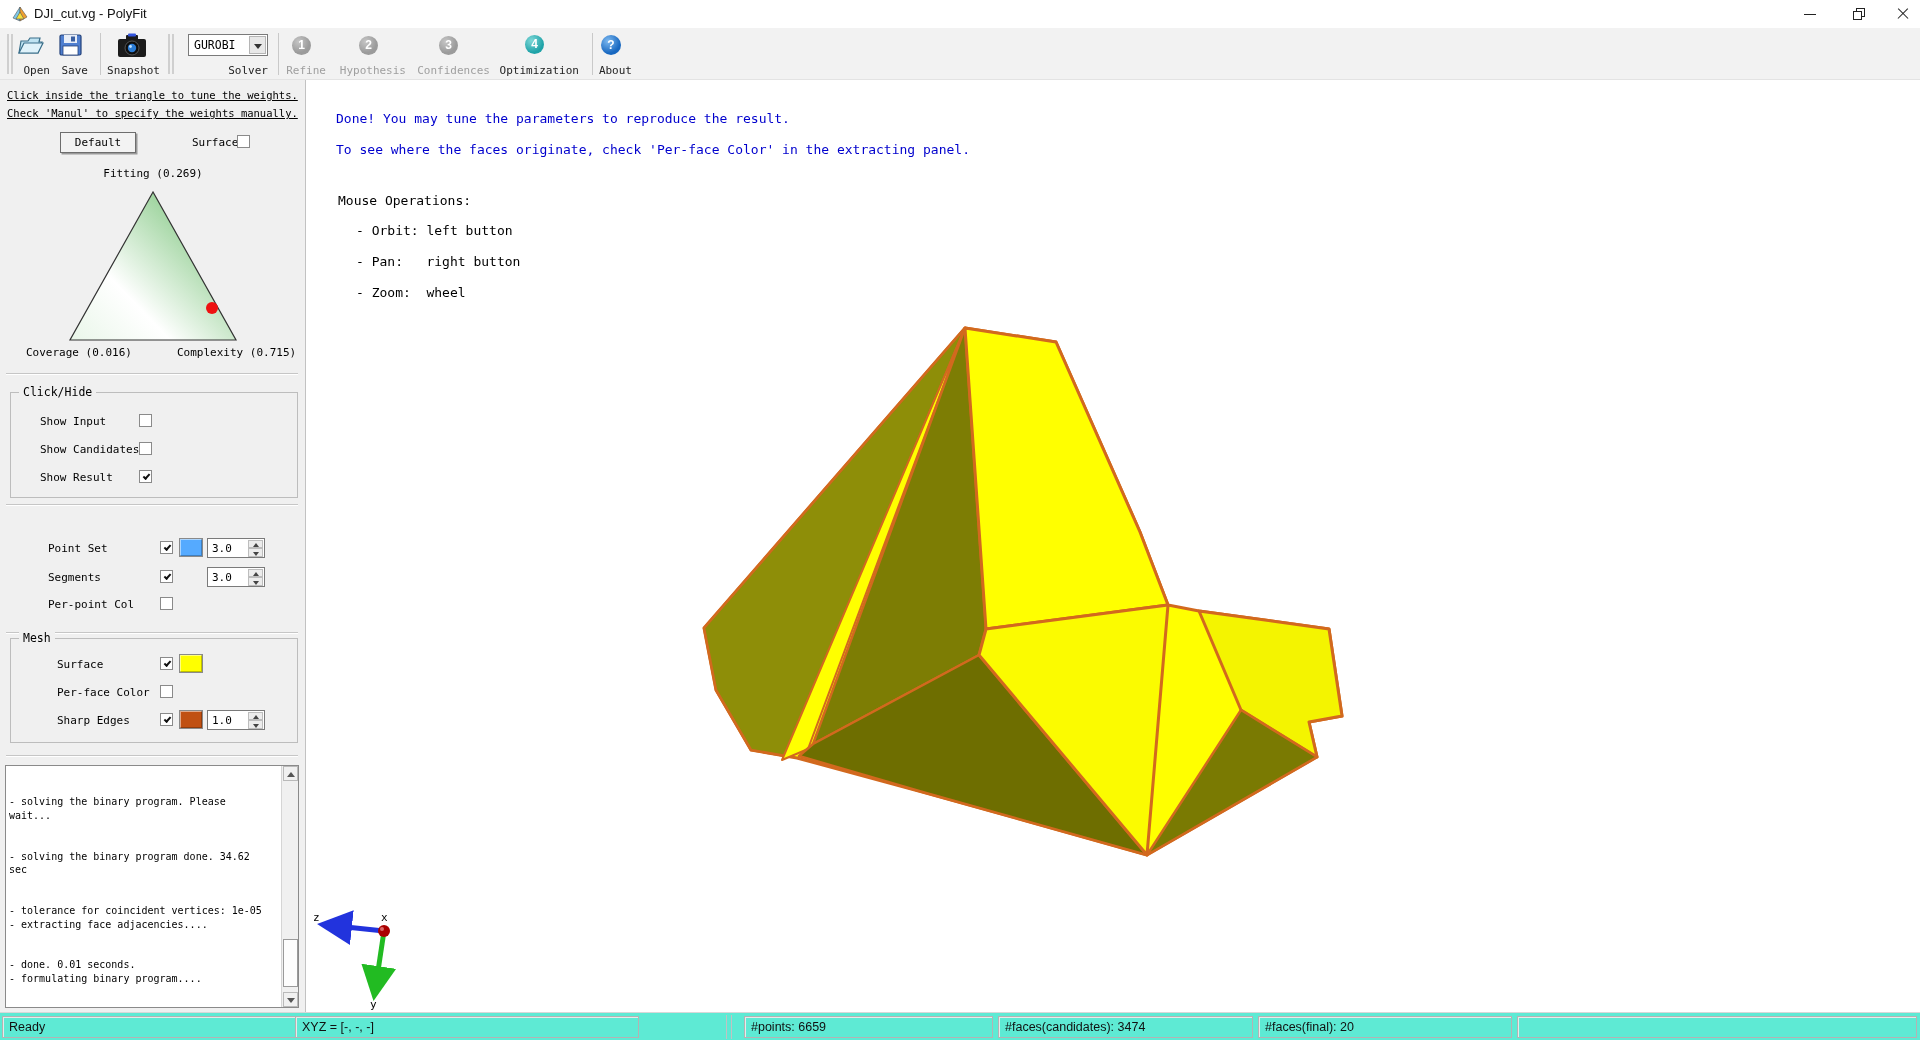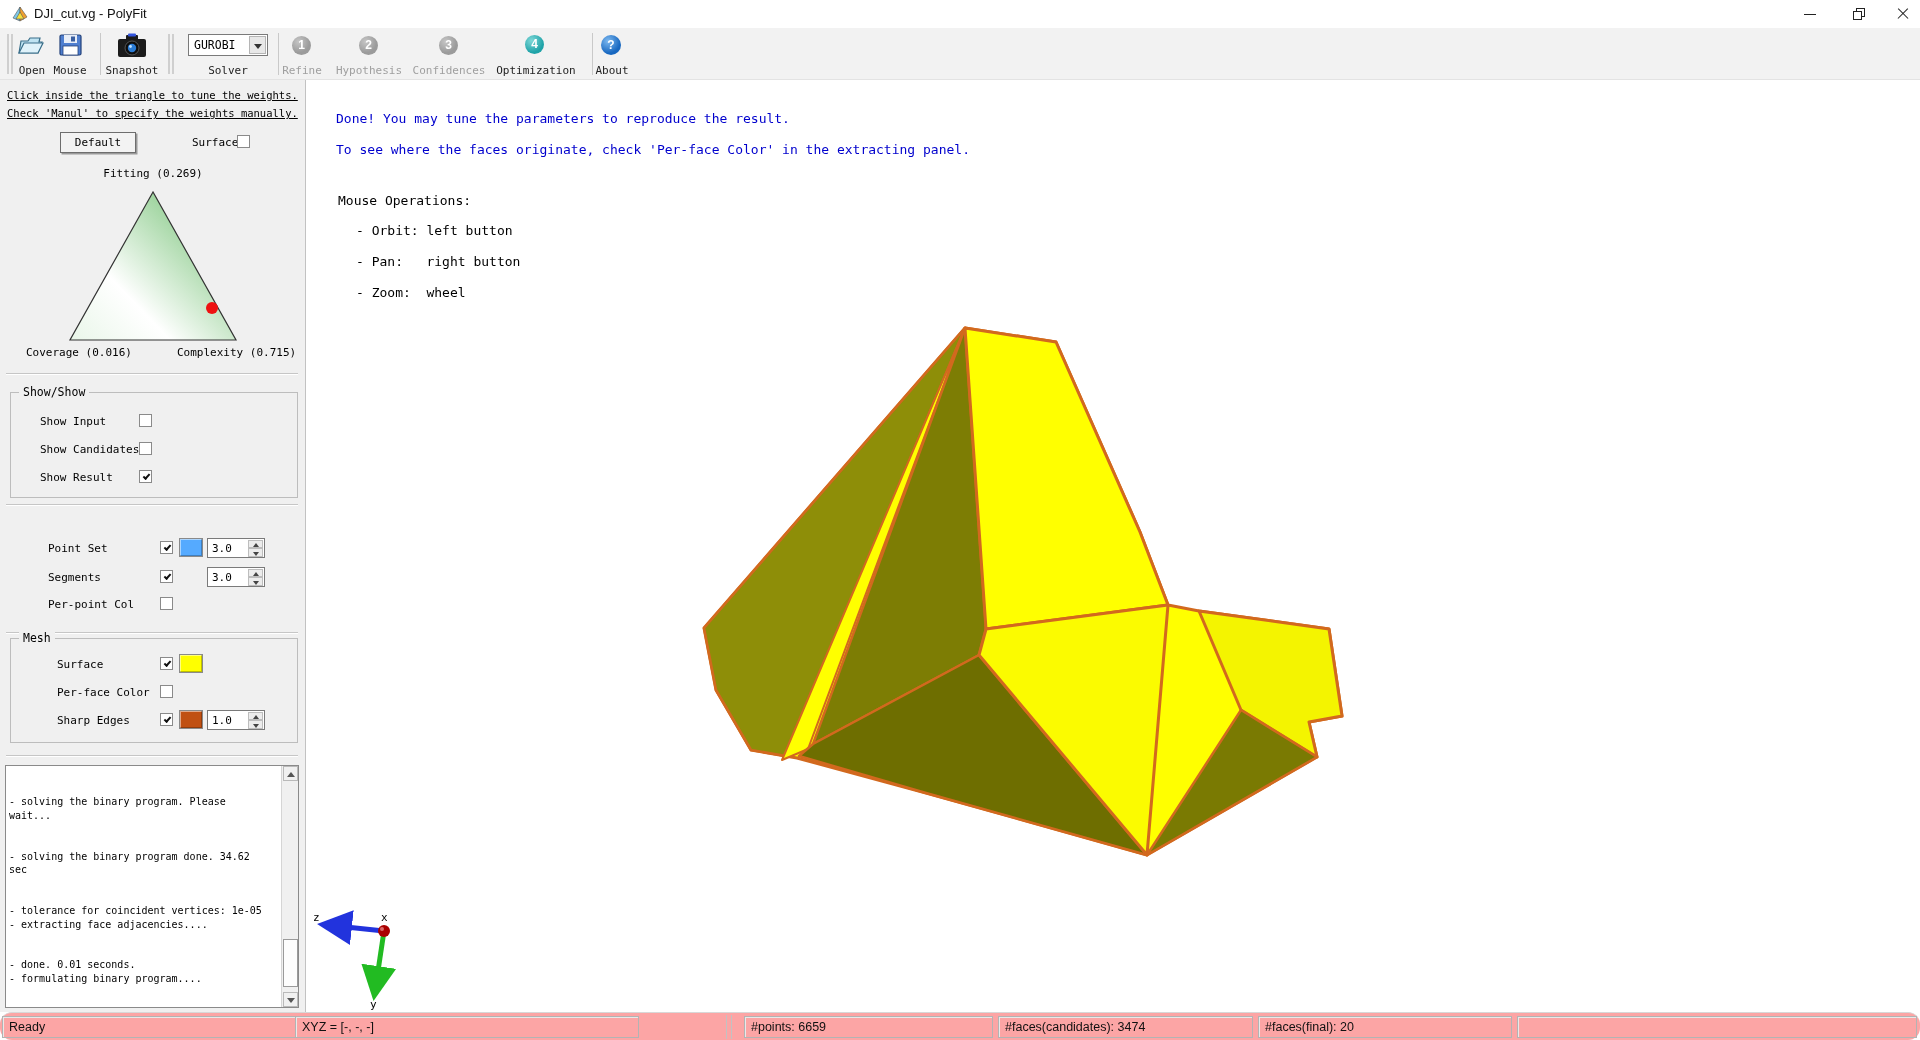--- a/index.html
+++ b/index.html
@@ -18,21 +18,21 @@
   .rest-front{ position:absolute; left:15px; top:11px; width:9px; height:9px; border:1px solid #222; background:#fff; }
   .x1,.x2 { position:absolute; left:10px; top:13px; width:14px; height:1.4px; background:#222; }
   .x1 { transform:rotate(45deg);} .x2 { transform:rotate(-45deg);}
 
   
   #toolbar { position:absolute; left:0; top:28px; width:1920px; height:52px; background:#f2f2f2;
              border-bottom:1px solid #e3e3e3; }
   .grip { position:absolute; top:6px; height:40px; width:6px;
           border-left:2px solid #cfcfcf; border-right:2px solid #cfcfcf; }
   .tsep { position:absolute; top:5px; height:42px; width:1px; background:#c9c9c9; }
-  .tlabel { position:absolute; font-size:11px; color:#222; text-align:center; white-space:nowrap; }
+  .tlabel { position:absolute; font-size:11px; color:#222; text-align:right; white-space:nowrap; }
   .tlabel.gray { color:#9f9f9f; }
   .stepc { position:absolute; width:19px; height:19px; border-radius:50%; background:#9b9b9b;
            color:#fff; font-size:12px; font-weight:bold; text-align:center; line-height:19px;
            font-family:"Liberation Sans",sans-serif;
            background-image:radial-gradient(circle at 35% 30%, #c6c6c6, #9b9b9b 60%); }
   .stepc.active { background-image:radial-gradient(circle at 35% 30%, #7fd8d8, #1fa3a8 65%); }
   .stepc.about  { background-image:radial-gradient(circle at 35% 30%, #7db9f0, #1767c0 65%); width:20px; height:20px; line-height:20px; }
   #solver-combo { position:absolute; left:188px; top:6px; width:80px; height:22px; background:#fff;
                   border:1px solid #7a7a7a; }
   #solver-combo .val { position:absolute; left:5px; top:3px; font-size:11.5px; color:#000; }
@@ -84,22 +84,22 @@
         border-left:4px solid transparent; border-right:4px solid transparent; border-top:5px solid #555; }
   .sthumb { position:absolute; left:0.5px; top:173px; width:15px; height:48px; background:#fdfdfd;
             border:1px solid #9a9a9a; }
 
   
   #viewport { position:absolute; left:307px; top:80px; width:1613px; height:932px; background:#fff; }
   .bluemsg { position:absolute; left:29px; white-space:pre; font-size:13px; color:#0000cd; }
   .blkmsg  { position:absolute; white-space:pre; font-size:13px; color:#000; }
 
   
-  #statusbar { position:absolute; left:0; top:1012px; width:1920px; height:28px; background:#fca5a5;
-               border-top:1px solid #d8d8d8; font-family:"Liberation Sans",sans-serif; font-size:12.5px;border-radius:12px; }
+  #statusbar { position:absolute; left:0; top:1012px; width:1920px; height:28px; background:#5eead4;
+               border-top:1px solid #d8d8d8; font-family:"Liberation Sans",sans-serif; font-size:12.5px; }
   .spanel { position:absolute; top:3px; height:22px; border:1px solid #b3b3b3;
             box-shadow:inset 1px 1px 0 #e9e9e9; color:#111; line-height:20px; padding-left:6px;
             white-space:nowrap; overflow:hidden; }
   .sdiv { position:absolute; top:2px; height:24px; width:6px;
           border-left:1px solid #c2c2c2; border-right:1px solid #c2c2c2; }
 </style>
 </head>
 <body>
 
 <div id="titlebar">
@@ -128,21 +128,21 @@
     <path d="M3 20 L8 10 L27 10 L22 20 Z" fill="#dff2fa" stroke="#3a6f8a" stroke-width="1.2"></path>
   </svg>
   <div class="tlabel" style="left:14px;top:36px;width:36px">Open</div>
 
   <svg class="ticon" style="left:58px;top:5px" width="26" height="24">
     <rect x="2" y="2" width="21" height="20" rx="1.5" fill="#4f7fd0" stroke="#23427a" stroke-width="1.2"></rect>
     <rect x="6" y="2" width="13" height="8" fill="#e8eef8"></rect>
     <rect x="13" y="3.5" width="4" height="5" fill="#3a5fa0"></rect>
     <rect x="5" y="13" width="15" height="9" fill="#ffffff" stroke="#23427a" stroke-width="0.8"></rect>
   </svg>
-  <div class="tlabel" style="left:52px;top:36px;width:36px">Mouse</div>
+  <div class="tlabel" style="left:52px;top:36px;width:36px">Save</div>
 
   <div class="tsep" style="left:100px"></div>
 
   <svg class="ticon" style="left:116px;top:4px" width="32" height="26">
     <rect x="2" y="7" width="28" height="18" rx="2" fill="#1b1b1b"></rect>
     <rect x="10" y="3" width="12" height="6" rx="1" fill="#1b1b1b"></rect>
     <rect x="12" y="1.5" width="8" height="3" rx="1" fill="#3355dd"></rect>
     <circle cx="16" cy="16" r="7" fill="#0d0d0d" stroke="#555" stroke-width="1"></circle>
     <circle cx="16" cy="16" r="4.2" fill="#2a7bd4"></circle>
     <circle cx="14.5" cy="14.5" r="1.4" fill="#bfe0ff"></circle>
@@ -198,21 +198,21 @@
     <polygon points="113,17 30,165 196,165" fill="url(#trigrad)" stroke="#333" stroke-width="1.2"></polygon>
     <circle cx="172" cy="133" r="6" fill="#ee1111"></circle>
   </svg>
 
   <div class="cklabel" style="left:26px;top:266px">Coverage (0.016)</div>
   <div class="cklabel" style="left:177px;top:266px">Complexity (0.715)</div>
 
   <div class="hsep" style="top:293px"></div>
 
   <div class="groupbox" style="top:312px;height:106px">
-    <div class="gtitle">Show/Show</div>
+    <div class="gtitle">Click/Hide</div>
   </div>
   <div class="cklabel" style="left:40px;top:335px">Show Input</div>
   <div class="checkbox" style="left:139px;top:334px"></div>
   <div class="cklabel" style="left:40px;top:363px">Show Candidates</div>
   <div class="checkbox" style="left:139px;top:362px"></div>
   <div class="cklabel" style="left:40px;top:391px">Show Result</div>
   <div class="checkbox checked" style="left:139px;top:390px">
       <span class="mark"></span>
     </div>
 

